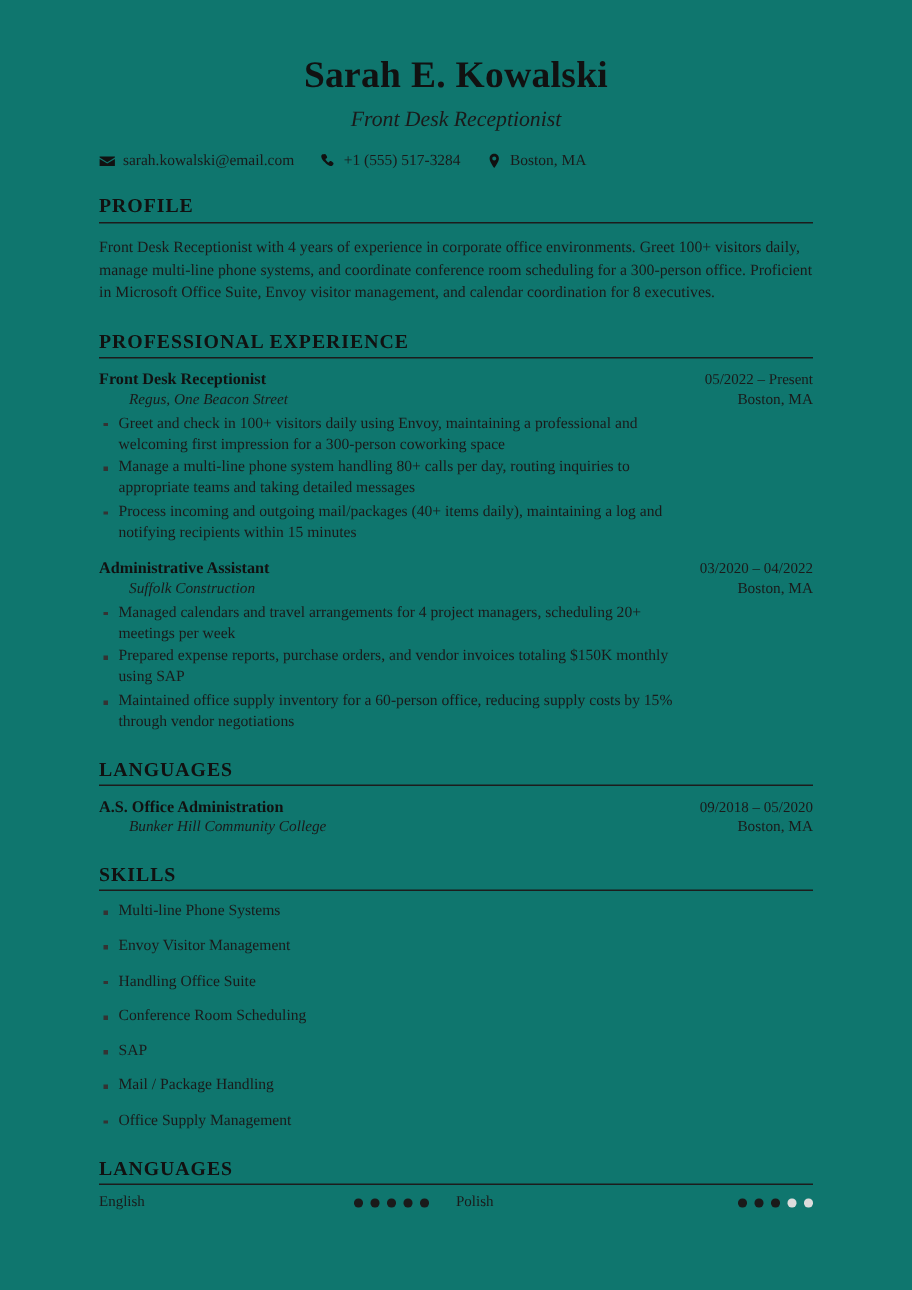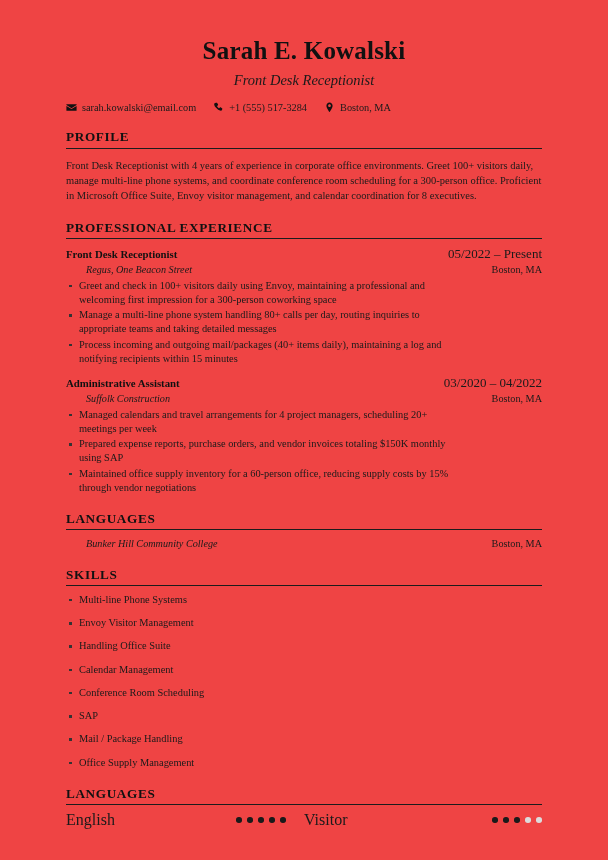--- a/index.html
+++ b/index.html
@@ -12,21 +12,21 @@
     height: 860px;
     font-family: "Liberation Serif", "DejaVu Serif", serif;
     color: #1a1a1a;
     -webkit-font-smoothing: antialiased;
   }
 
   .page {
     position: relative;
     width: 608px;
     height: 860px;
-    background: #ef4444;
+    background: #0f766e;
     box-sizing: border-box;
     padding: 30px 66px 0 66px;
   }
 
   
   .hdr { text-align: center; }
 
   .full-name {
     font-size: 25px;
     font-weight: bold;
@@ -103,21 +103,21 @@
     align-items: baseline;
     gap: 12px;
   }
   .entry-role {
     font-size: 10.8px;
     font-weight: bold;
     color: #111111;
     line-height: 1.3;
   }
   .entry-dates {
-    font-size: 13px;
+    font-size: 10px;
     color: #1a1a1a;
     text-align: right;
     white-space: nowrap;
     line-height: 1.3;
   }
   .entry-sub {
     display: flex;
     justify-content: space-between;
     align-items: flex-end;
     gap: 12px;
@@ -194,21 +194,21 @@
   }
   .lang-item {
     display: flex;
     align-items: center;
     justify-content: space-between;
     width: 50%;
     box-sizing: border-box;
   }
   .lang-item.left { padding-right: 18px; }
   .lang-name {
-    font-size: 16px;
+    font-size: 10px;
     color: #1a1a1a;
     line-height: 1;
   }
   .rating {
     display: flex;
     align-items: center;
     gap: 5.5px;
     flex: 0 0 auto;
   }
   .dot {
@@ -302,35 +302,38 @@
         <li>Maintained office supply inventory for a 60-person office, reducing supply costs by 15% through vendor negotiations</li>
       </ul>
     </div>
   </section>
 
   <section class="section">
     <div class="section-title">LANGUAGES</div>
     <hr class="section-rule">
 
     <div class="entry">
+      <div class="entry-head">
+        <span class="entry-role">A.S. Office Administration</span>
+        <span class="entry-dates">09/2018 – 05/2020</span>
+      </div>
       <div class="entry-sub">
         <span class="entry-org">Bunker Hill Community College</span>
         <span class="entry-loc">Boston, MA</span>
       </div>
     </div>
   </section>
 
   <section class="section">
     <div class="section-title">SKILLS</div>
     <hr class="section-rule">
     <ul class="skills">
       <li>Multi-line Phone Systems</li>
       <li>Envoy Visitor Management</li>
       <li>Handling Office Suite</li>
-      <li>Calendar Management</li>
       <li>Conference Room Scheduling</li>
       <li>SAP</li>
       <li>Mail / Package Handling</li>
       <li>Office Supply Management</li>
     </ul>
   </section>
 
   <section class="section">
     <div class="section-title">LANGUAGES</div>
     <hr class="section-rule">
@@ -340,21 +343,21 @@
         <span class="lang-name">English</span>
         <span class="rating">
             <span class="dot"></span>
             <span class="dot"></span>
             <span class="dot"></span>
             <span class="dot"></span>
             <span class="dot"></span>
           </span>
       </div>
       <div class="lang-item">
-        <span class="lang-name">Visitor</span>
+        <span class="lang-name">Polish</span>
         <span class="rating">
             <span class="dot"></span>
             <span class="dot"></span>
             <span class="dot"></span>
             <span class="dot empty"></span>
             <span class="dot empty"></span>
           </span>
       </div>
     </div>
   </section>

